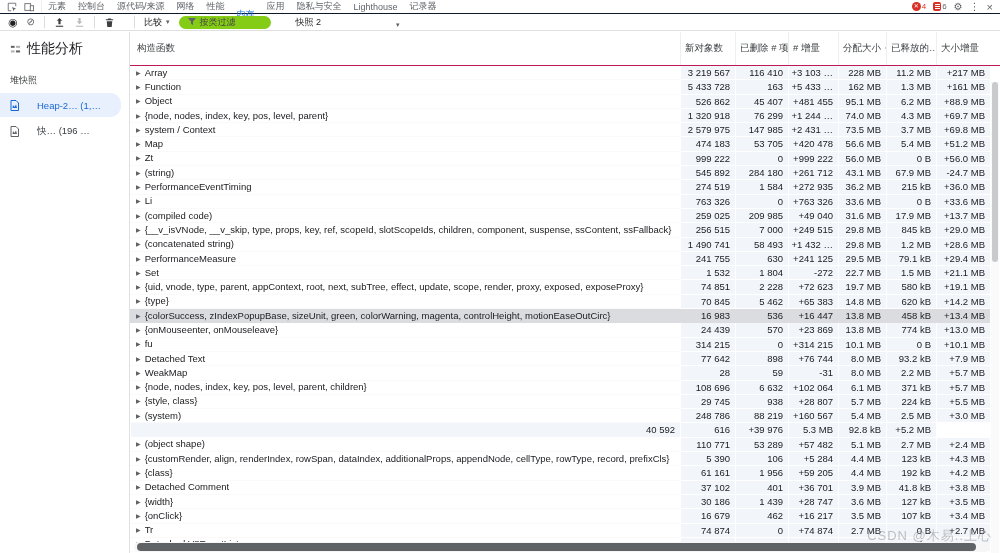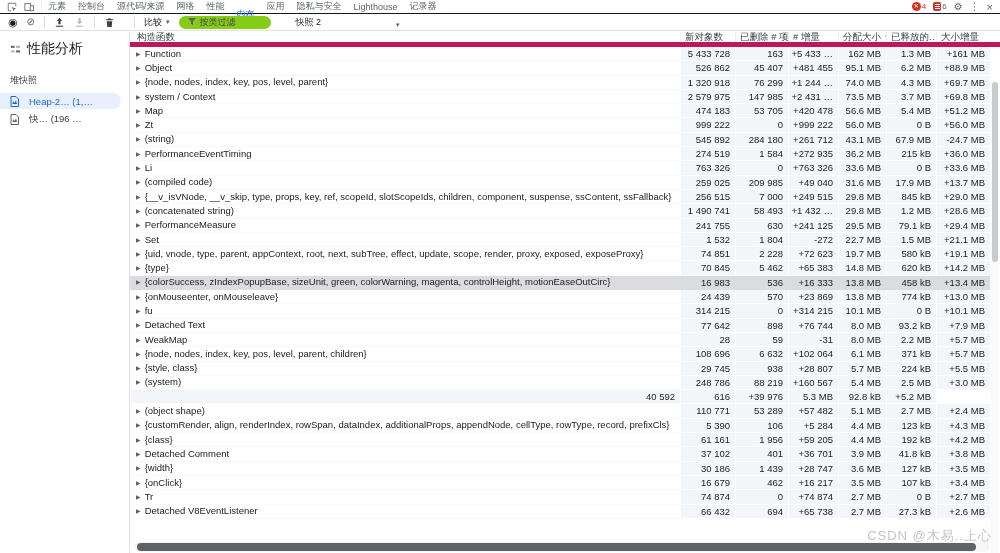--- a/index.html
+++ b/index.html
@@ -41,29 +41,29 @@
   .dd-arrow { font-size:7px; color:#5f6368; }
   .filter-pill { height:13px; background:#84cc16; border-radius:8px; display:flex; align-items:center;
     gap:4px; padding:0 9px; width:92px; color:#444; }
   .funnel { width:8px; height:8px; color:#5f6368; display:block; }
   .snap-select { width:104px; display:flex; justify-content:space-between; align-items:flex-end; margin-left:16px; color:#202124; }
   
   .sidebar { position:absolute; top:32px; left:0; width:130px; bottom:0; border-right:1px solid #e0e0e0; background:#fff; }
   .sidebar-header { display:flex; align-items:center; gap:6px; padding:8px 10px 6px; font-size:14px; color:#202124; }
   .panel-icon { width:11px; height:11px; color:#5f6368; display:block; }
   .sidebar-section { padding:10px 10px 4px; font-size:9px; color:#3c4043; }
-  .snap-item { display:flex; align-items:center; gap:10px; height:16px; padding:0 10px; margin:2px 0; font-size:9.5px; color:#3c4043; cursor:default; }
+  .snap-item { display:flex; align-items:center; gap:18px; height:24px; padding:0 10px; margin:2px 0; font-size:9.5px; color:#3c4043; cursor:default; }
   .snap-item.selected { background:#e8f0fe; color:#1967d2; border-radius:0 11px 11px 0; margin-right:8px; }
   .doc-icon { width:9px; height:11px; display:block; color:#5f6368; flex:none; }
   .snap-item.selected .doc-icon { color:#1967d2; }
   .snap-label { white-space:nowrap; overflow:hidden; }
   
   .main { position:absolute; top:32px; left:130px; right:0; bottom:0; overflow:hidden; background:#fff; }
   .thead, .trow { display:grid; grid-template-columns:550px 55px 53px 50px 48px 50px 54px; }
-  .thead { height:15px; border-bottom:5px solid #be185d; font-size:9.5px; color:#3c4043; }
+  .thead { height:34px; border-bottom:1px solid #be185d; font-size:9.5px; color:#3c4043; }
   .th { display:flex; align-items:center; padding:0 4px; border-left:1px solid #eceef1; white-space:nowrap; overflow:hidden; cursor:default; }
   .th:first-child { border-left:none; padding-left:7px; }
   .sort-arrow { font-size:6px; color:#5f6368; margin-left:3px; }
   .tbody { }
   .trow { height:14.3px; }
   .cell { font-size:9.5px; line-height:14px; white-space:nowrap; overflow:hidden; height:14.3px; }
   .cons { display:flex; align-items:center; gap:4px; padding-left:6px; color:#202124; border-bottom:1px solid #fafafa; }
   .exp-arrow { font-size:6px; color:#5f6368; flex:none; }
   .num { text-align:right; padding-right:5px; background:#f2f6fb; border-left:1px solid #fff; border-bottom:1px solid #fff; color:#202124; }
   .trow.selected .cell { background:#dadce0; border-color:#dadce0; }
@@ -204,20 +204,32 @@
       <span>分配大小</span>
       <span class="sort-arrow">▼</span>
     </div>
     <div class="th">已释放的…</div>
     <div class="th">大小增量</div>
   </div>
   <div class="tbody">
       <div class="trow">
         <div class="cell cons">
           <span class="exp-arrow">▶</span>
+          <span>Array</span>
+        </div>
+        <div class="cell num">3 219 567</div>
+        <div class="cell num">116 410</div>
+        <div class="cell num">+3 103 …</div>
+        <div class="cell num">228 MB</div>
+        <div class="cell num">11.2 MB</div>
+        <div class="cell num">+217 MB</div>
+      </div>
+      <div class="trow">
+        <div class="cell cons">
+          <span class="exp-arrow">▶</span>
           <span>Function</span>
         </div>
         <div class="cell num">5 433 728</div>
         <div class="cell num">163</div>
         <div class="cell num">+5 433 …</div>
         <div class="cell num">162 MB</div>
         <div class="cell num">1.3 MB</div>
         <div class="cell num">+161 MB</div>
       </div>
       <div class="trow">
@@ -400,21 +412,21 @@
         <div class="cell num">620 kB</div>
         <div class="cell num">+14.2 MB</div>
       </div>
       <div class="trow selected">
         <div class="cell cons">
           <span class="exp-arrow">▶</span>
           <span>{colorSuccess, zIndexPopupBase, sizeUnit, green, colorWarning, magenta, controlHeight, motionEaseOutCirc}</span>
         </div>
         <div class="cell num">16 983</div>
         <div class="cell num">536</div>
-        <div class="cell num">+16 333</div>
+        <div class="cell num">+16 447</div>
         <div class="cell num">13.8 MB</div>
         <div class="cell num">458 kB</div>
         <div class="cell num">+13.4 MB</div>
       </div>
       <div class="trow">
         <div class="cell cons">
           <span class="exp-arrow">▶</span>
           <span>{onMouseenter, onMouseleave}</span>
         </div>
         <div class="cell num">24 439</div>

